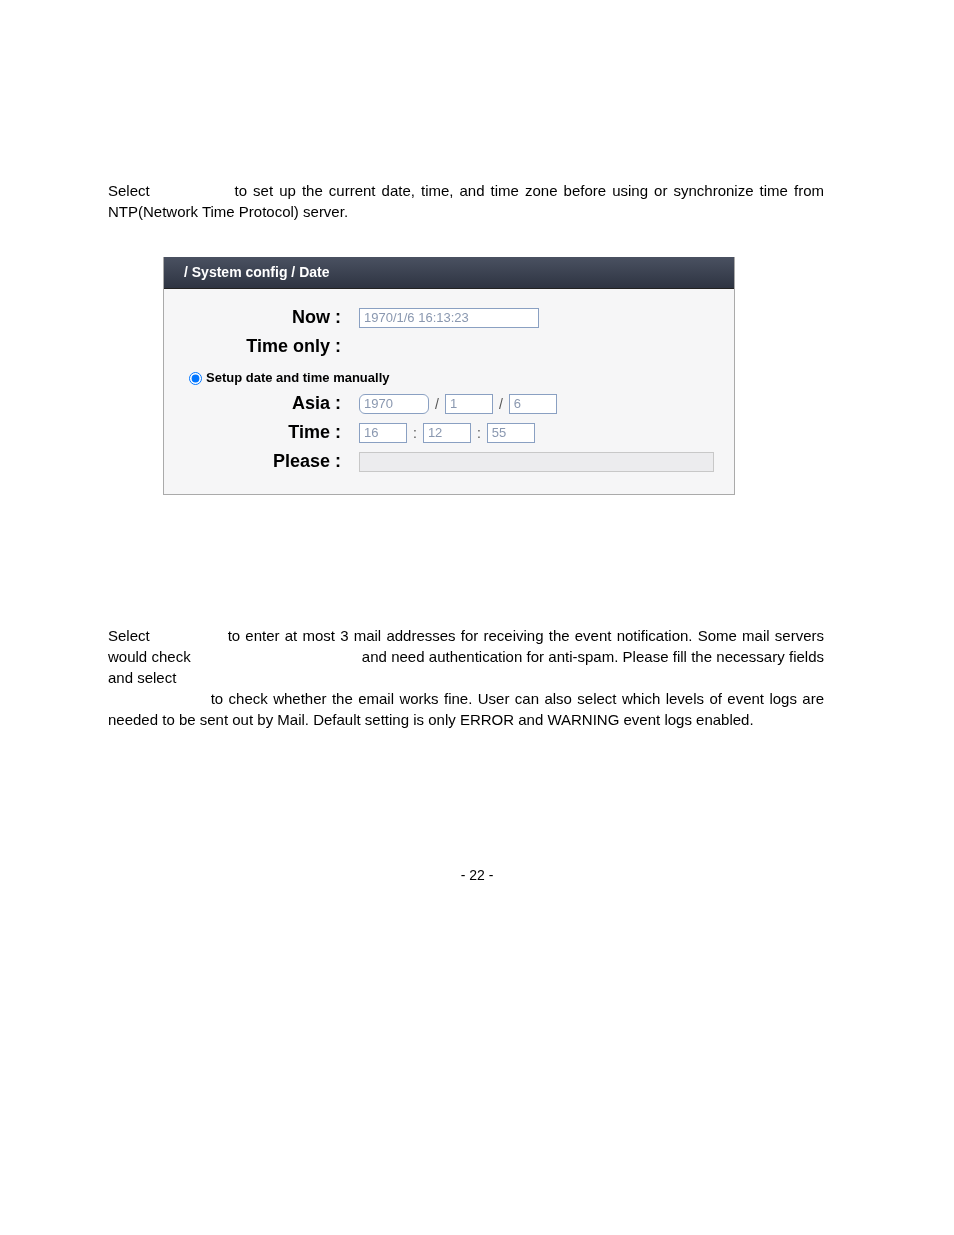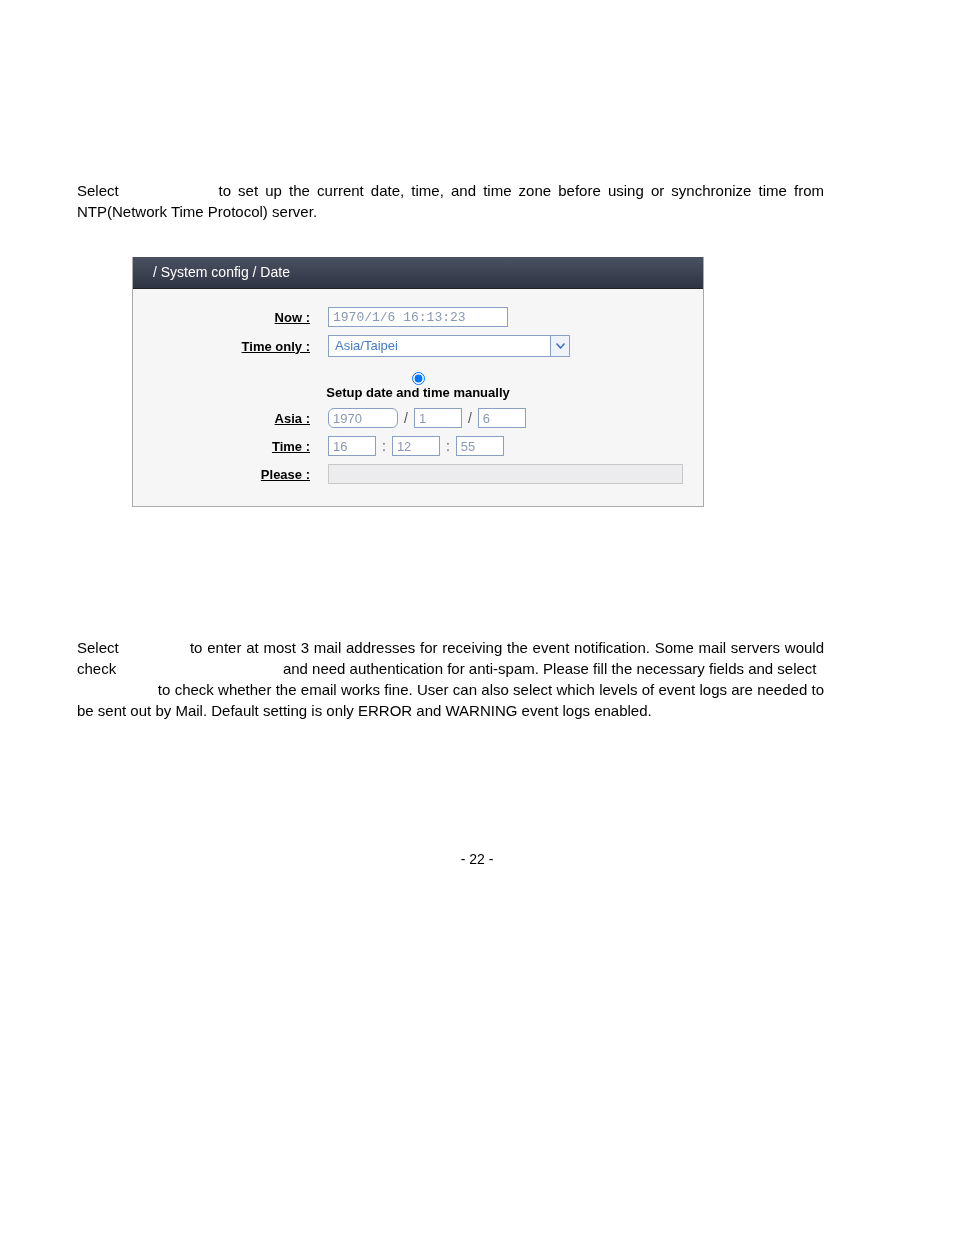--- a/index.html
+++ b/index.html
@@ -8,59 +8,58 @@
     font-family: Arial, Helvetica, sans-serif;
     font-size: 15px;
     color: #000;
     background: #fff;
   }
   .page {
     width: 954px;
     height: 933px;
     position: relative;
     box-sizing: border-box;
-    padding: 180px 130px 0 77px;
+    padding: 180px 130px 0 108px;
   }
   .para {
     text-align: justify;
     line-height: 1.4;
     margin-bottom: 20px;
   }
   .panel {
     margin: 35px 0 0 55px;
     width: 570px;
     border: 1px solid #aaa;
     border-top: none;
     background: #f6f6f7;
   }
   .panel-header {
     background: #3a4050;
     background: linear-gradient(#4a5161, #2e3442);
     color: #fff;
-    font-weight: normal;
+    font-weight: bold;
     padding: 7px 12px 8px 20px;
     font-size: 14px;
     border-bottom: 1px solid #222;
   }
   .panel-body {
     padding: 14px 20px 18px 0;
   }
   .row {
     display: flex;
     align-items: center;
     padding: 4px 0;
   }
   .label-col {
     width: 195px;
     text-align: right;
     padding-right: 18px;
     font-weight: bold;
-    font-size: 13px;
+    font-size: 18px;
     box-sizing: border-box;
-    text-decoration: underline;
   }
   .radio-row {
     padding-left: 20px;
   }
   .radio-row input[type=radio] {
     vertical-align: middle;
     margin-right: 4px;
   }
   .radio-row label {
     font-weight: bold;
@@ -69,21 +68,21 @@
   }
   .tinput {
     background: #fff;
     border: 1px solid #8aa0c2;
     color: #8a98b0;
     font-size: 13px;
     padding: 2px 4px;
     height: 20px;
     box-sizing: border-box;
   }
-  .now-box { width: 180px; font-family: Liberation Mono, monospace; }
+  .now-box { width: 180px; }
   .tz-wrap {
     display: flex;
     align-items: stretch;
     height: 22px;
   }
   .tz-box {
     width: 222px;
     border: 1px solid #8aa0c2;
     background: #fff;
     color: #477abf;
@@ -108,21 +107,21 @@
   }
   .year { width: 70px; border-radius: 6px; }
   .sep {
     color: #555;
     font-size: 14px;
     padding: 0 6px;
   }
   .server-box { width: 355px; background: #ececee; border:1px solid #c8c8c8;}
   .page-num {
     position: absolute;
-    bottom: 66px;
+    bottom: 50px;
     left: 0;
     width: 100%;
     text-align: center;
     font-size: 14px;
   }
 </style>
 </head>
 <body>
 
 <div class="page">
@@ -133,31 +132,23 @@
     <div class="panel-header">/ System config / Date</div>
     <div class="panel-body">
 
       <div class="row">
         <div class="label-col">Now :</div>
         <input class="tinput now-box" readonly="" value="1970/1/6 16:13:23" style="">
       </div>
 
       <div class="row">
         <div class="label-col">Time only :</div>
-        <div class="tz-wrap">
-          <div class="tz-box">Asia/Taipei</div>
-          <div class="tz-btn">
-            <svg width="9" height="6">
-                <path d="M0.5 0.5 L4.5 5 L8.5 0.5" fill="none" stroke="#3a6bbf" stroke-width="1.5"></path>
-              </svg>
-          </div>
-        </div>
       </div>
 
-      <div class="row radio-row" style="padding-top:8px;flex-direction:column;">
+      <div class="row radio-row" style="padding-top:8px;">
         <input type="radio" name="mode" checked="" style="">
         <label>Setup date and time manually</label>
       </div>
 
       <div class="row">
         <div class="label-col">Asia :</div>
         <input class="tinput year" value="1970" style="">
         <span class="sep">/</span>
         <input class="tinput small" value="1" style="">
         <span class="sep">/</span>

